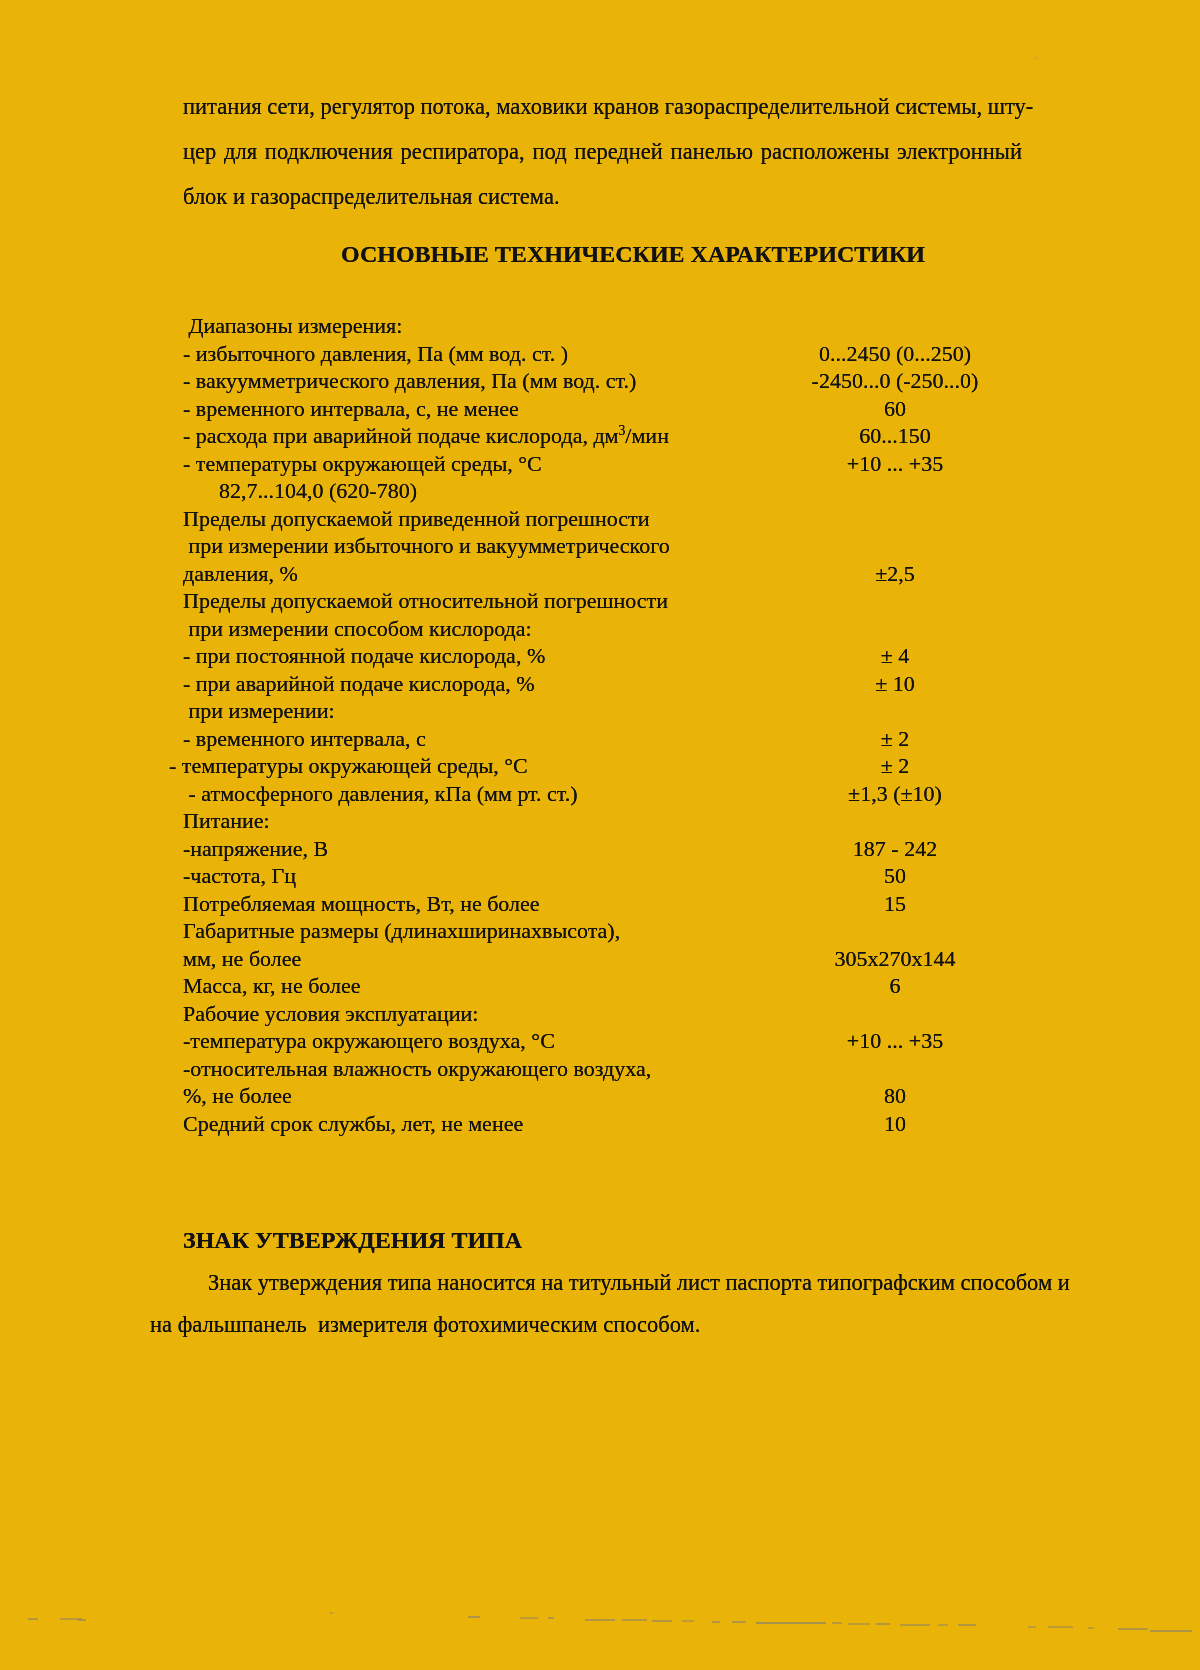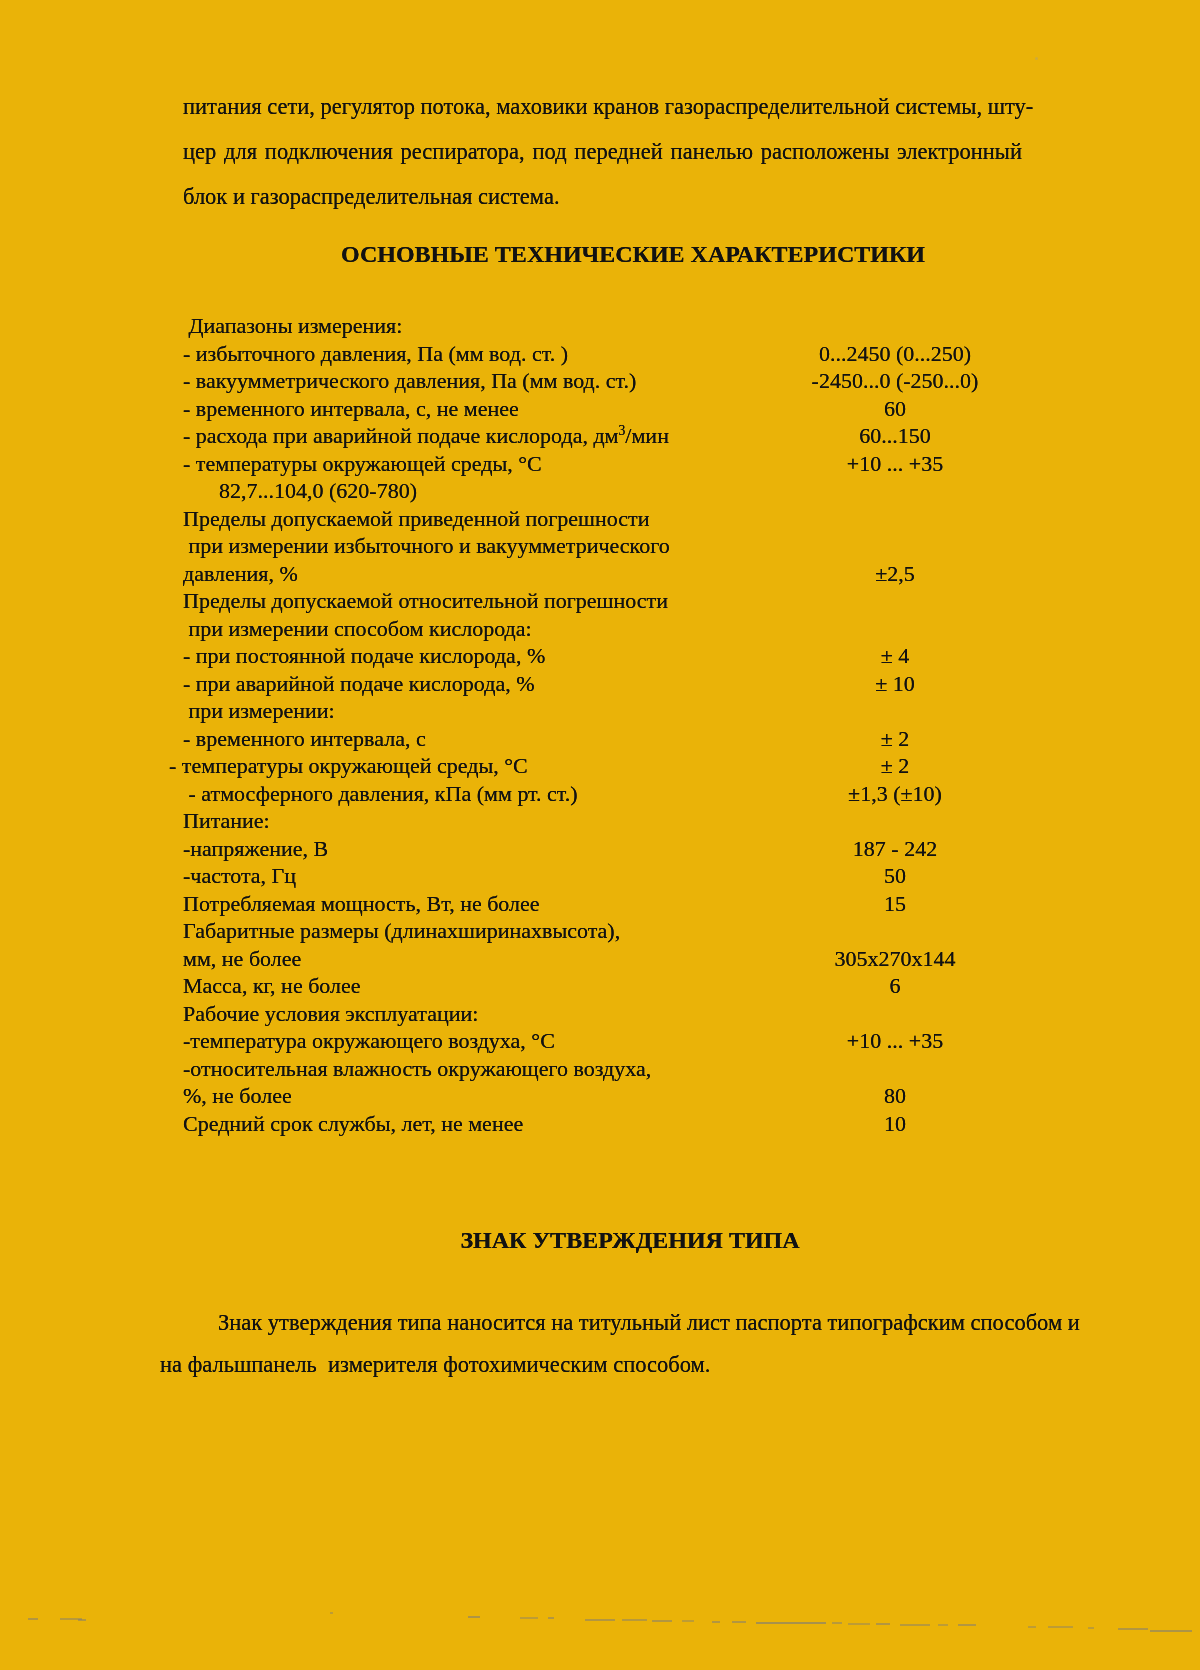--- a/index.html
+++ b/index.html
@@ -17,23 +17,23 @@
   .h1 { position:absolute; top:240px; left:186px; width:894px;
         text-align:center; font-weight:bold; font-size:24px; line-height:28px; }
   .speclist { position:absolute; top:284px; left:183px; width:847px;
               font-size:22px;margin-top:28px; }
   .spec-row { display:flex; line-height:27.5px; }
   .spec-label { width:577px; flex:none; white-space:pre; }
   .spec-label.outdent { text-indent:-14px; }
   .spec-value { width:270px; flex:none; text-align:center; white-space:pre; }
   .sup { vertical-align:super; font-size:0.62em; line-height:0; }
   .h2 { position:absolute; top:1226px; left:183px; width:894px;
-        text-align:center; font-weight:bold; font-size:24px; line-height:28px; }
-  .p2 { position:absolute; top:1262px; left:160px; width:897px;
-        font-size:22.5px;margin-top:40px; }
+        text-align:left; font-weight:bold; font-size:24px; line-height:28px; }
+  .p2 { position:absolute; top:1262px; left:150px; width:897px;
+        font-size:22.5px; }
   .p2 .tline { line-height:42px; }
   .indent { padding-left:58px; }
   .artifact { position:absolute; height:2px; background:#7a7a7a; }
   .speck { position:absolute; width:3px; height:3px; background:#9a9a9a;
            border-radius:50%; opacity:.35; }
 </style>
 </head>
 <body>
 
 <div class="page">

